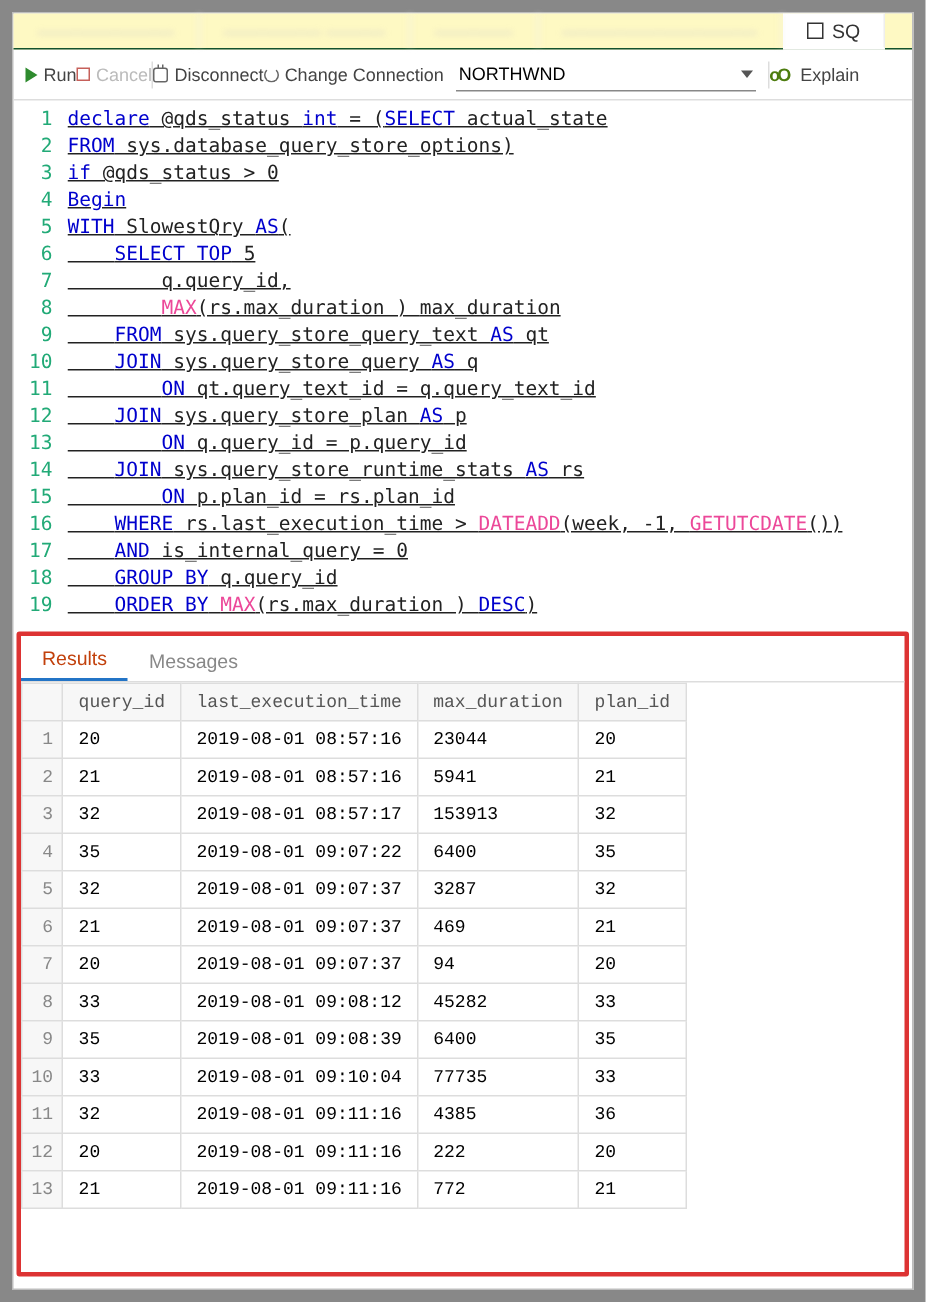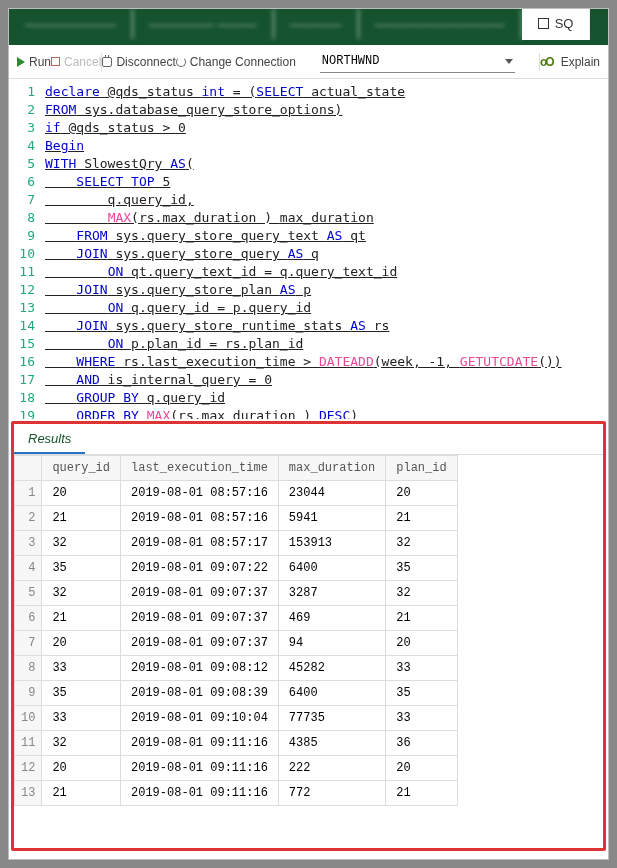--- a/index.html
+++ b/index.html
@@ -1,45 +1,45 @@
 <!DOCTYPE html>
 <html><head>
 <meta charset="utf-8">
 <style>
 * { margin: 0; padding: 0; box-sizing: border-box; }
 body { font-family: "Segoe UI", Arial, sans-serif; font-size: 13px; background: #888; width: 617px; height: 868px; padding: 8px; }
 .frame { background: #fff; width: 100%; height: 100%; display: flex; flex-direction: column; border: 1px solid #bdbdbd; }
-.tabbar { display: flex; align-items: stretch; height: 36px; border-bottom: 6px solid #14532d; background: #14532d; }
+.tabbar { display: flex; align-items: stretch; height: 24px; border-bottom: 1px solid #14532d; background: #fef9c3; }
 .tabbar .tab { padding: 6px 16px; color: #999; border-right: 1px solid #eee; white-space: nowrap; display: flex; align-items: center; }
 .tabbar .tab.blur { filter: blur(2px); color: #ccc; }
 .tabbar .tab.active { background: #fff; color: #333; border-bottom: 2px solid #fff; margin-bottom: -1px; }
 .tabbar .tab .ticon { display:inline-block; width:11px; height:11px; border:1px solid currentColor; margin-right:6px; }
 .toolbar { display: flex; align-items: center; height: 34px; padding: 0 8px; gap: 0; border-bottom: 1px solid #ddd; font-size: 12px; }
 .toolbar .btn { display: flex; align-items: center; gap: 4px; color: #444; cursor: pointer; }
 .toolbar .btn.disabled { color: #bbb; cursor: default; }
 .toolbar .sep { width:1px; height:18px; background:#ddd; }
 .play { width:0; height:0; border-left:8px solid #2e8b2e; border-top:5px solid transparent; border-bottom:5px solid transparent; }
 .stop { width:9px; height:9px; border:1px solid #c6605a; }
 .plug { width:10px; height:10px; border:1px solid #666; border-radius:2px; position:relative; }
 .plug::before,.plug::after{content:"";position:absolute;width:1px;height:3px;background:#666;top:-3px;}
 .plug::before{left:2px}.plug::after{right:2px}
 .refresh { width:10px;height:10px;border:1px solid #666;border-radius:50%;border-top-color:transparent; }
-.dbselect { flex:1; max-width:200px; display:flex; align-items:center; justify-content:space-between; border-bottom:1px solid #888; padding:4px 2px; margin:0 24px;font-family:Liberation Mono, monospace; }
+.dbselect { flex:1; max-width:200px; display:flex; align-items:center; justify-content:space-between; border-bottom:1px solid #888; padding:4px 2px; margin:0 8px; }
 .dbselect .chev { width:0;height:0;border-left:4px solid transparent;border-right:4px solid transparent;border-top:5px solid #555; }
 .spark{font-weight:bold;color:#4d7c0f;letter-spacing:-2px;margin-right:4px;font-size:12px}
 .editor { flex:1; display:flex; overflow:hidden; font-family:Consolas,monospace; font-size:13px; line-height:18px; padding-top:4px; }
 .gutter { width:36px; text-align:right; color:#2a7; padding-right:10px; user-select:none; }
 .gutter div { height:18px; }
 .code { flex:1; overflow:hidden; white-space:pre; color:#222;text-decoration:underline; }
 .code .ln { height:18px; }
 .kw{color:#0000cd}.fn{color:#ec4899}.id{color:#222}
 .resultpane { height:430px; border:3px solid #d33; border-radius:2px; margin:2px 2px 8px 2px; display:flex; flex-direction:column; background:#fff; }
 .rtabs { display:flex; height:30px; align-items:flex-end; font-size:13px; }
 .rtabs .rt { padding:6px 14px; color:#888; }
-.rtabs .rt.active { color:#14532d; border-bottom:2px solid #2374c6;font-style:italic; }
+.rtabs .rt.active { color:#c2410c; border-bottom:2px solid #2374c6; }
 .gridwrap{flex:1;overflow:auto;border-top:1px solid #ddd}
 table { border-collapse:collapse; font-family:Liberation Mono, monospace; font-size:12px; }
 th,td { border:1px solid #ddd; padding:5px 10px; text-align:left; white-space:nowrap; }
 th { background:#f7f7f7; font-weight:normal; color:#555; }
 td.rownum, th.rownum { background:#f7f7f7; color:#888; text-align:right; padding:5px 6px; min-width:20px; }
 </style>
 </head>
 <body>
 
 <div class="frame">
@@ -104,20 +104,21 @@
         <div>17</div>
         <div>18</div>
         <div>19</div>
       </div>
     <div class="code" id="code"><div class="ln"><span class="kw">declare</span><span class="id"> @qds_status </span><span class="kw">int</span><span class="id"> = (</span><span class="kw">SELECT</span><span class="id"> actual_state</span></div><div class="ln"><span class="kw">FROM</span><span class="id"> sys.database_query_store_options)</span></div><div class="ln"><span class="kw">if</span><span class="id"> @qds_status &gt; 0</span></div><div class="ln"><span class="kw">Begin</span></div><div class="ln"><span class="kw">WITH</span><span class="id"> SlowestQry </span><span class="kw">AS</span><span class="id">(</span></div><div class="ln"><span class="id">    </span><span class="kw">SELECT TOP</span><span class="id"> 5</span></div><div class="ln"><span class="id">        q.query_id,</span></div><div class="ln"><span class="id">        </span><span class="fn">MAX</span><span class="id">(rs.max_duration ) </span><span class="id">max_duration</span></div><div class="ln"><span class="id">    </span><span class="kw">FROM</span><span class="id"> sys.query_store_query_text </span><span class="kw">AS</span><span class="id"> qt</span></div><div class="ln"><span class="id">    </span><span class="kw">JOIN</span><span class="id"> sys.query_store_query </span><span class="kw">AS</span><span class="id"> q</span></div><div class="ln"><span class="id">        </span><span class="kw">ON</span><span class="id"> qt.query_text_id = q.query_text_id</span></div><div class="ln"><span class="id">    </span><span class="kw">JOIN</span><span class="id"> sys.query_store_plan </span><span class="kw">AS</span><span class="id"> p</span></div><div class="ln"><span class="id">        </span><span class="kw">ON</span><span class="id"> q.query_id = p.query_id</span></div><div class="ln"><span class="id">    </span><span class="kw">JOIN</span><span class="id"> sys.query_store_runtime_stats </span><span class="kw">AS</span><span class="id"> rs</span></div><div class="ln"><span class="id">        </span><span class="kw">ON</span><span class="id"> p.plan_id = rs.plan_id</span></div><div class="ln"><span class="id">    </span><span class="kw">WHERE</span><span class="id"> rs.last_execution_time &gt; </span><span class="fn">DATEADD</span><span class="id">(week, -1, </span><span class="fn">GETUTCDATE</span><span class="id">())</span></div><div class="ln"><span class="id">    </span><span class="kw">AND</span><span class="id"> is_internal_query = 0</span></div><div class="ln"><span class="id">    </span><span class="kw">GROUP BY</span><span class="id"> q.query_id</span></div><div class="ln"><span class="id">    </span><span class="kw">ORDER BY</span><span class="id"> </span><span class="fn">MAX</span><span class="id">(rs.max_duration ) </span><span class="kw">DESC</span><span class="id">)</span></div></div>
   </div>
 
   <div class="resultpane">
     <div class="rtabs">
       <div class="rt active">Results</div>
+      <div class="rt">Messages</div>
     </div>
     <div class="gridwrap">
       <table>
         <thead>
             <tr id="thead-row">
               <th class="rownum"></th>
               <th>query_id</th>
               <th>last_execution_time</th>
               <th>max_duration</th>
               <th>plan_id</th>

